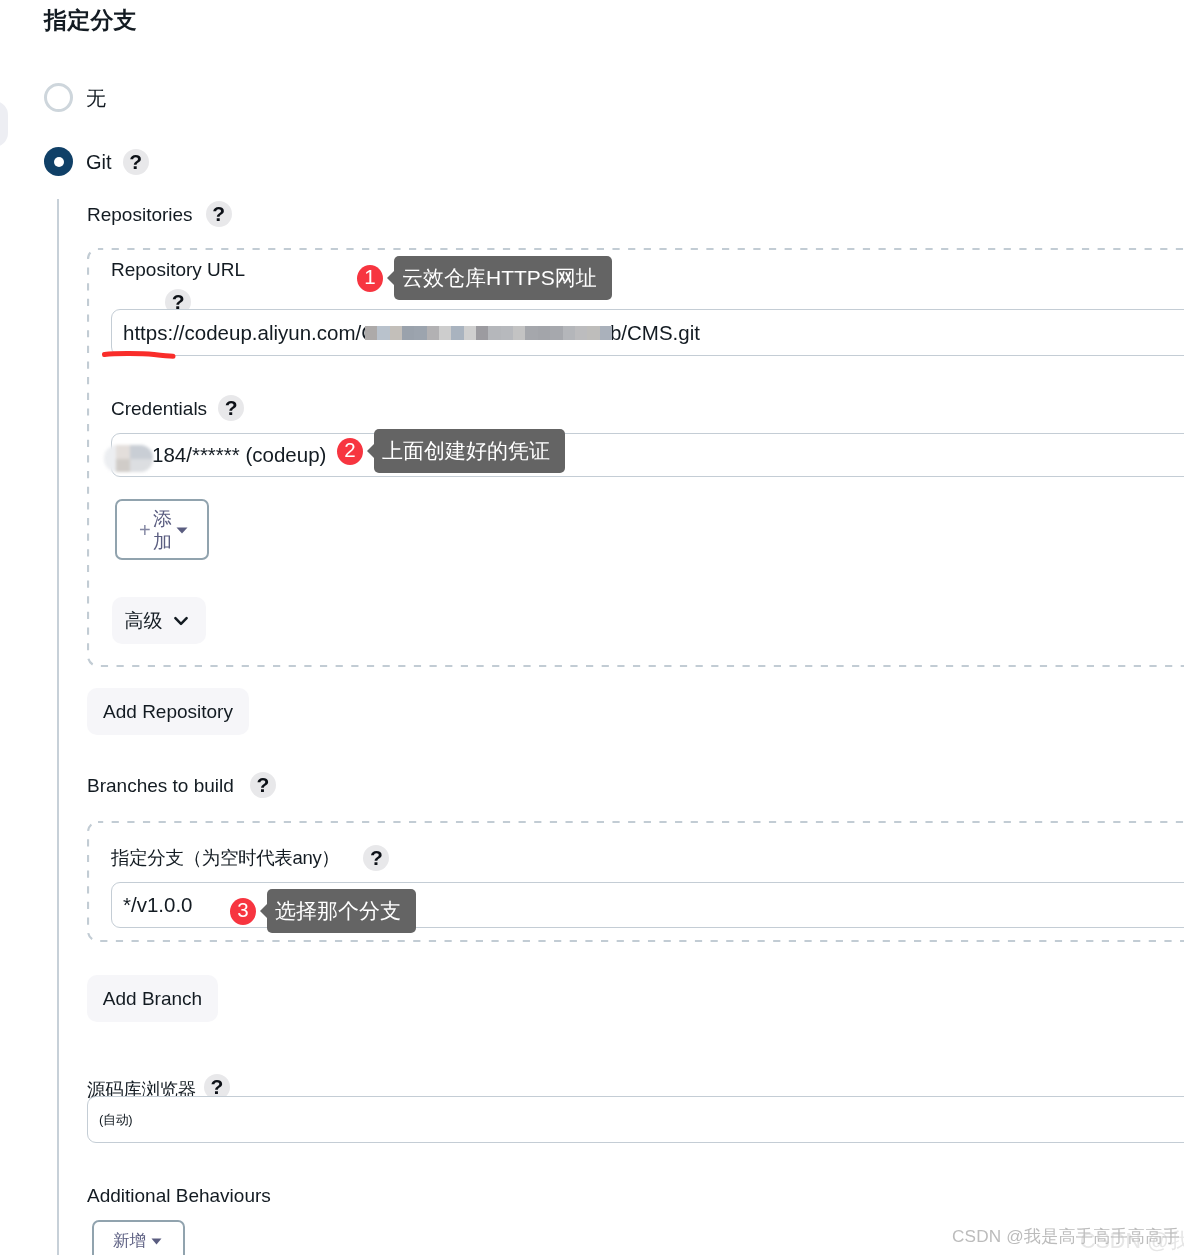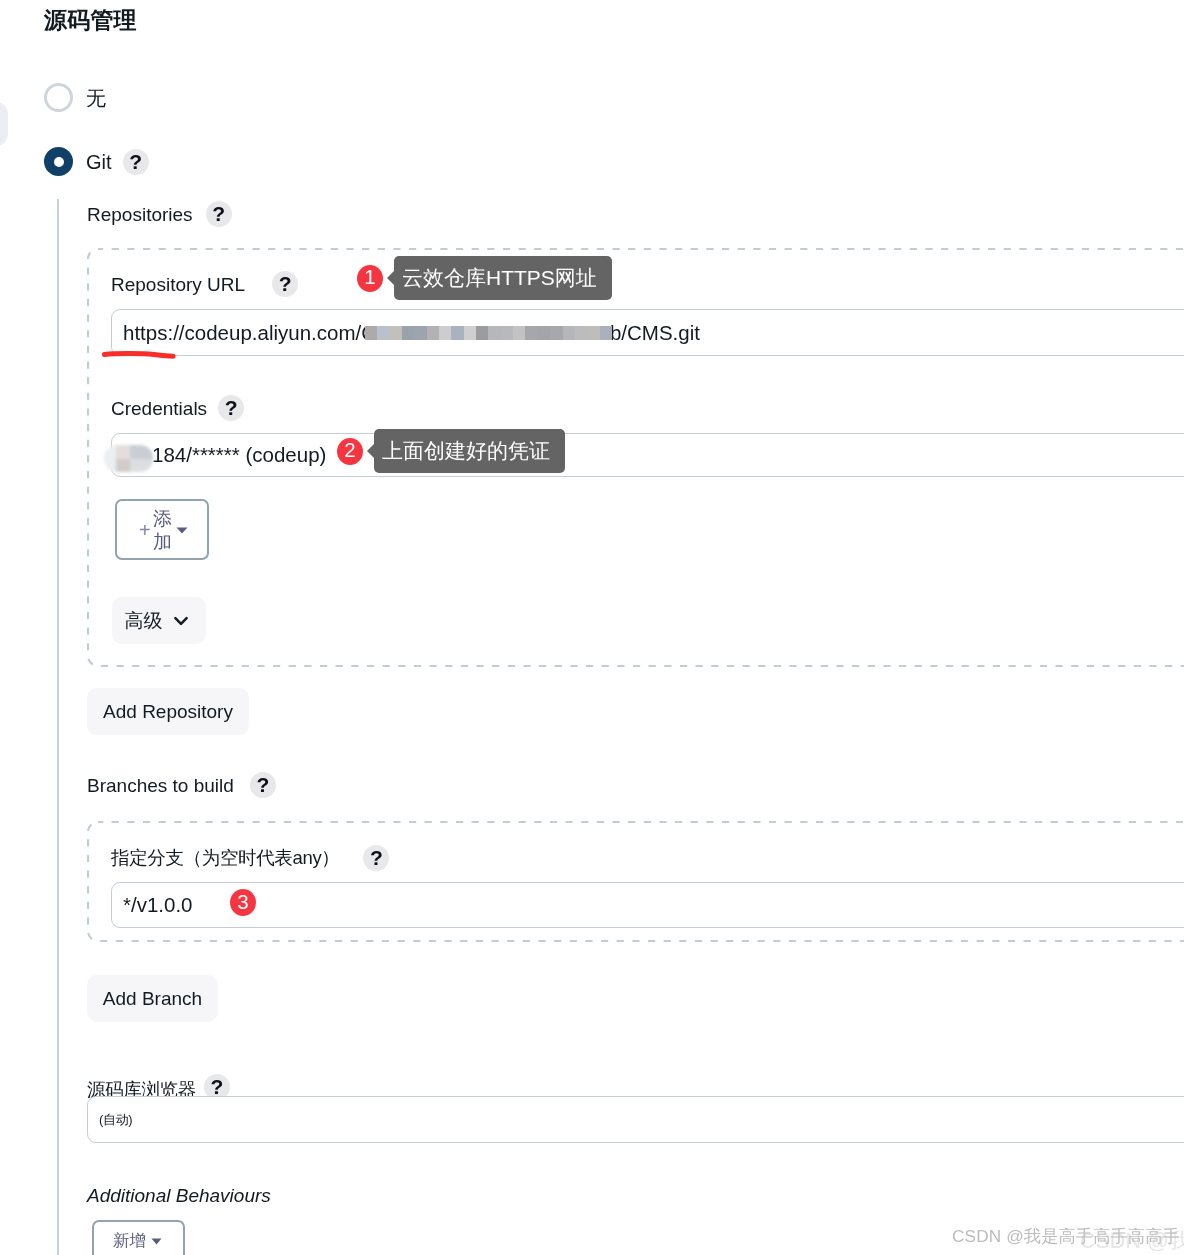--- a/index.html
+++ b/index.html
@@ -61,21 +61,21 @@
   .wm{position:absolute;color:#bcbcbc;font-size:17.2px;white-space:nowrap;letter-spacing:.15px;}
   .wm2{position:absolute;color:#e6e6e6;font-size:21.5px;white-space:nowrap;}
 </style>
 </head>
 <body>
 
 <div class="page">
 
   <div class="edge-pill"></div>
 
-  <div class="page-title">源码管理</div>
+  <div class="page-title">指定分支</div>
 
   <div class="radio-row" style="left:44px;top:83px;">
     <span class="radio off"></span>
     <span class="radio-label">无</span>
   </div>
 
   <div class="radio-row" style="left:44px;top:147px;">
     <span class="radio on"></span>
     <span class="radio-label">Git</span>
     <span class="help" style="margin-left:11px;">?</span>
@@ -85,21 +85,21 @@
 
   <div class="flabel" style="left:87px;top:201px;">
     <span>Repositories</span>
     <span class="help">?</span>
   </div>
 
   <svg class="dashed-svg" style="position:absolute;left:87px;top:248px;" width="1150" height="419">
     <rect x="1" y="1" width="1148" height="417" rx="10" ry="10" fill="none" stroke="#c2ccd4" stroke-width="2.2" stroke-dasharray="7.2 8.45" stroke-dashoffset="2"></rect>
   </svg>
 
-  <div class="flabel" style="left:111px;top:271px;gap:27px;">
+  <div class="flabel" style="left:111px;top:260px;gap:10px;flex-direction:column;">
     <span>Repository URL</span>
     <span class="help">?</span>
   </div>
 
   <div class="tinput" style="left:111px;top:309px;width:1110px;height:47px;">
     <span class="mosaic" id="mosaic-url" style="position: absolute; left: 253px; top: 16px; width: 247px; height: 14px; line-height: 0; overflow: hidden;"><i style="display:inline-block;width:12.35px;height:14px;background:#adaaa9;vertical-align:top"></i><i style="display:inline-block;width:12.35px;height:14px;background:#b9c2cc;vertical-align:top"></i><i style="display:inline-block;width:12.35px;height:14px;background:#c3bfba;vertical-align:top"></i><i style="display:inline-block;width:12.35px;height:14px;background:#9aa2ac;vertical-align:top"></i><i style="display:inline-block;width:12.35px;height:14px;background:#9ca4ae;vertical-align:top"></i><i style="display:inline-block;width:12.35px;height:14px;background:#b2b1b3;vertical-align:top"></i><i style="display:inline-block;width:12.35px;height:14px;background:#cdcdcd;vertical-align:top"></i><i style="display:inline-block;width:12.35px;height:14px;background:#a9b3bf;vertical-align:top"></i><i style="display:inline-block;width:12.35px;height:14px;background:#cfcfcf;vertical-align:top"></i><i style="display:inline-block;width:12.35px;height:14px;background:#9c9ba0;vertical-align:top"></i><i style="display:inline-block;width:12.35px;height:14px;background:#b5b7bb;vertical-align:top"></i><i style="display:inline-block;width:12.35px;height:14px;background:#b7b9bd;vertical-align:top"></i><i style="display:inline-block;width:12.35px;height:14px;background:#c3c3c3;vertical-align:top"></i><i style="display:inline-block;width:12.35px;height:14px;background:#a5a7ac;vertical-align:top"></i><i style="display:inline-block;width:12.35px;height:14px;background:#a3a5aa;vertical-align:top"></i><i style="display:inline-block;width:12.35px;height:14px;background:#a6a8ad;vertical-align:top"></i><i style="display:inline-block;width:12.35px;height:14px;background:#b4b6ba;vertical-align:top"></i><i style="display:inline-block;width:12.35px;height:14px;background:#bcbcbe;vertical-align:top"></i><i style="display:inline-block;width:12.35px;height:14px;background:#bebdbb;vertical-align:top"></i><i style="display:inline-block;width:12.35px;height:14px;background:#aab1bb;vertical-align:top"></i></span>
     <span>https://codeup.aliyun.com/C</span>
       <span style="margin-left:234px;">b/CMS.git</span>
   </div>
 
@@ -165,21 +165,21 @@
 
   <div class="flabel" style="left:87px;top:1058px;gap:8px;align-items:flex-start;margin-top:16px;">
     <span class="cjk" style="margin-top:7px">源码库浏览器</span>
     <span class="help">?</span>
   </div>
 
   <div class="tinput" style="left:87px;top:1096px;width:1140px;height:47px;">
     <span class="cjk" style="font-size:13px">(自动)</span>
   </div>
 
-  <div class="flabel" style="left:87px;top:1186px;font-style:italic;">
+  <div class="flabel" style="left:87px;top:1186px;">
     <span>Additional Behaviours</span>
   </div>
 
   <div class="obtn" style="left:92px;top:1220px;width:93px;height:61px;display:block;">
     <span style="position:absolute;left:19px;top:7px;font-size:16.5px;line-height:23px;color:#5a5d80;">新增</span>
     <span style="position:absolute;left:57px;top:16px;line-height:0;">
       <svg width="11" height="7" viewBox="0 0 11 7">
           <path d="M0.5 0.6 L10.5 0.6 L5.5 6.6 Z" fill="#5a5d80"></path>
         </svg>
     </span>
@@ -194,18 +194,19 @@
     <span class="cbub">云效仓库HTTPS网址</span>
   </div>
 
   <div class="callout" style="left:337px;top:429px;">
     <span class="cnum">2</span>
     <span class="cbub">上面创建好的凭证</span>
   </div>
 
   <div class="callout" style="left:230px;top:889px;">
     <span class="cnum">3</span>
+    <span class="cbub">选择那个分支</span>
   </div>
 
   <div class="wm2" style="left:1080px;top:1226px;">CSDN @我是高手高手高高手</div>
   <div class="wm" style="left:952px;top:1224px;">CSDN @我是高手高手高高手</div>
 
 </div>
 
 </body></html>

